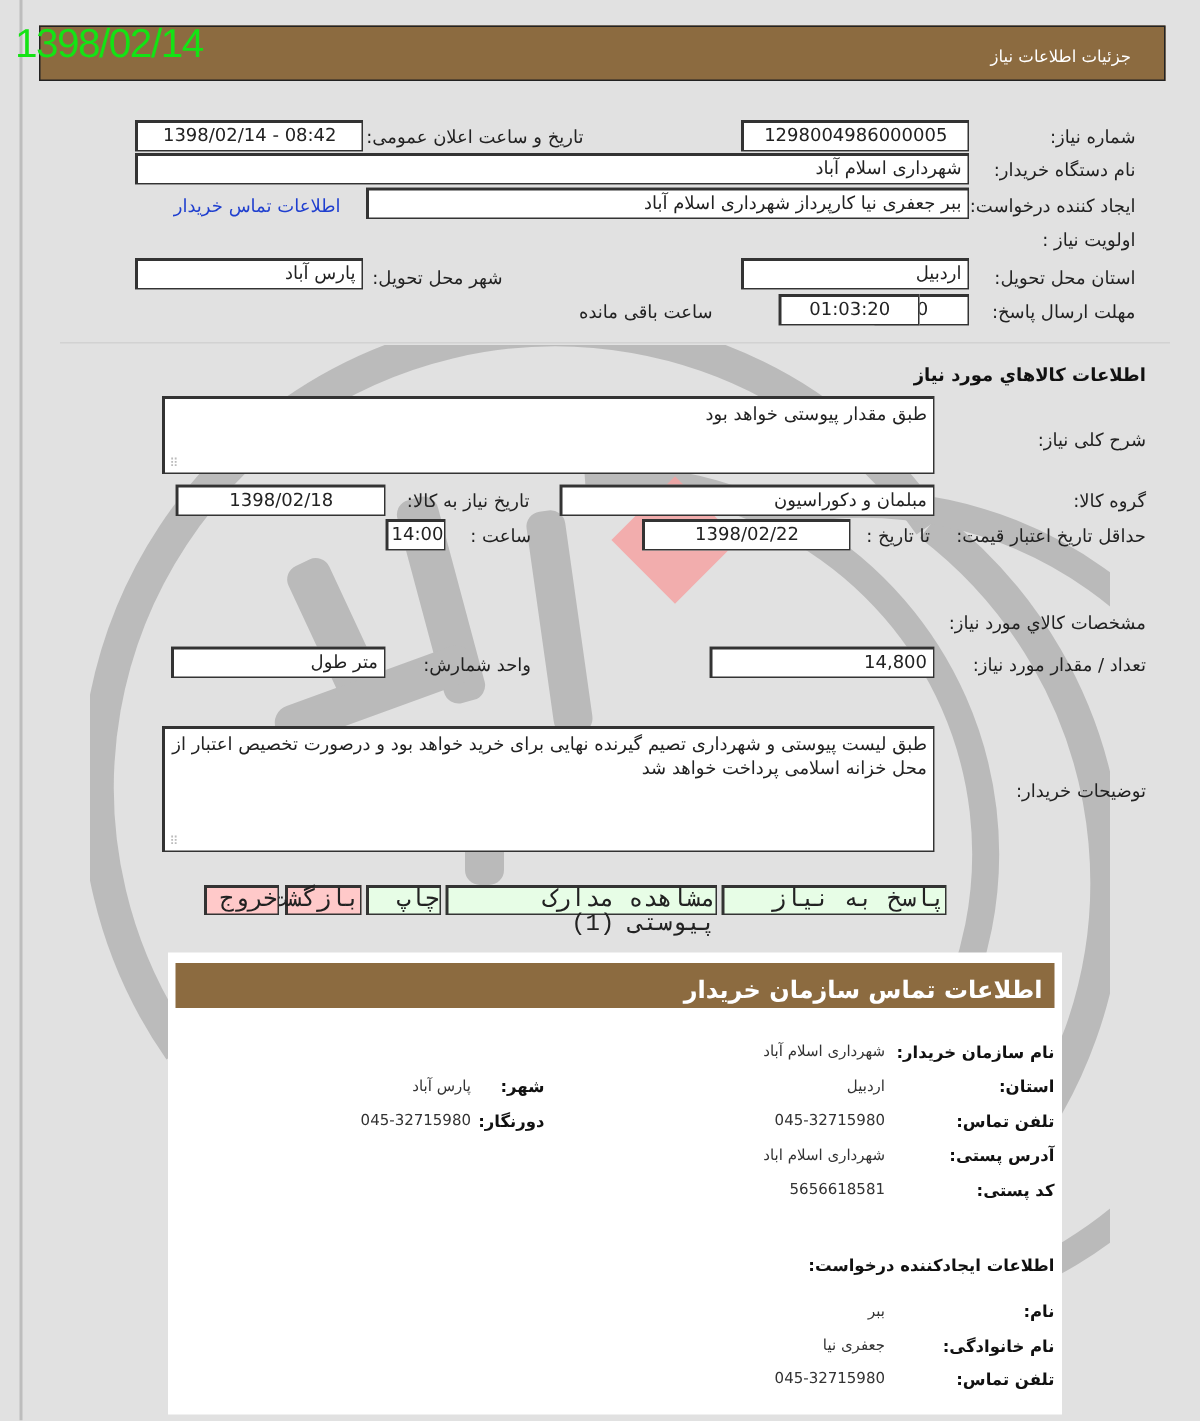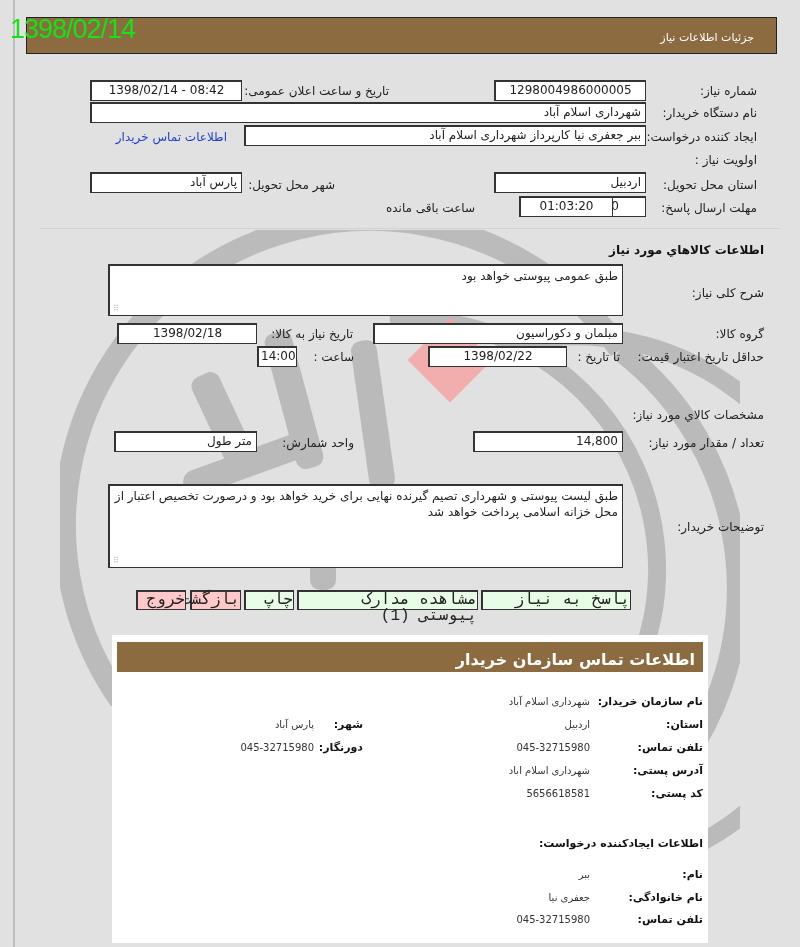--- a/index.html
+++ b/index.html
@@ -133,21 +133,21 @@
   <span class="lbl" style="right:221px; top:201px;">روز و</span>
   <div class="box center ltr" style="left:483px; top:196px; width:94px; text-align:center;margin-left:36px;">01:03:20</div>
   <span class="lbl" style="right:325px; top:201px;">ساعت باقی مانده</span>
 
   <div class="hr" style="left:40px; width:740px; top:228px;"></div>
 
   <span class="section-head" style="right:36px; top:243px;">اطلاعات کالاهاي مورد نياز</span>
 
   <span class="lbl" style="right:36px; top:286px;">شرح کلی نیاز:</span>
   <div class="ta" style="left:108px; top:264px; width:515px; height:52px;">
-    <span>طبق عمومی پیوستی خواهد بود</span>
+    <span>طبق مقدار پیوستی خواهد بود</span>
     <span class="grip">⠿</span>
   </div>
 
   <span class="lbl" style="right:36px; top:327px;">گروه کالا:</span>
   <div class="box" style="left:373px; top:323px; width:250px;">مبلمان و دکوراسیون</div>
   <span class="lbl" style="right:447px; top:327px;">تاریخ نیاز به کالا:</span>
   <div class="box center ltr" style="left:117px; top:323px; width:140px; text-align:center;">1398/02/18</div>
 
   <span class="lbl" style="right:36px; top:350px;">حداقل تاریخ اعتبار قیمت:</span>
   <span class="lbl" style="right:180px; top:350px;">تا تاریخ :</span>

